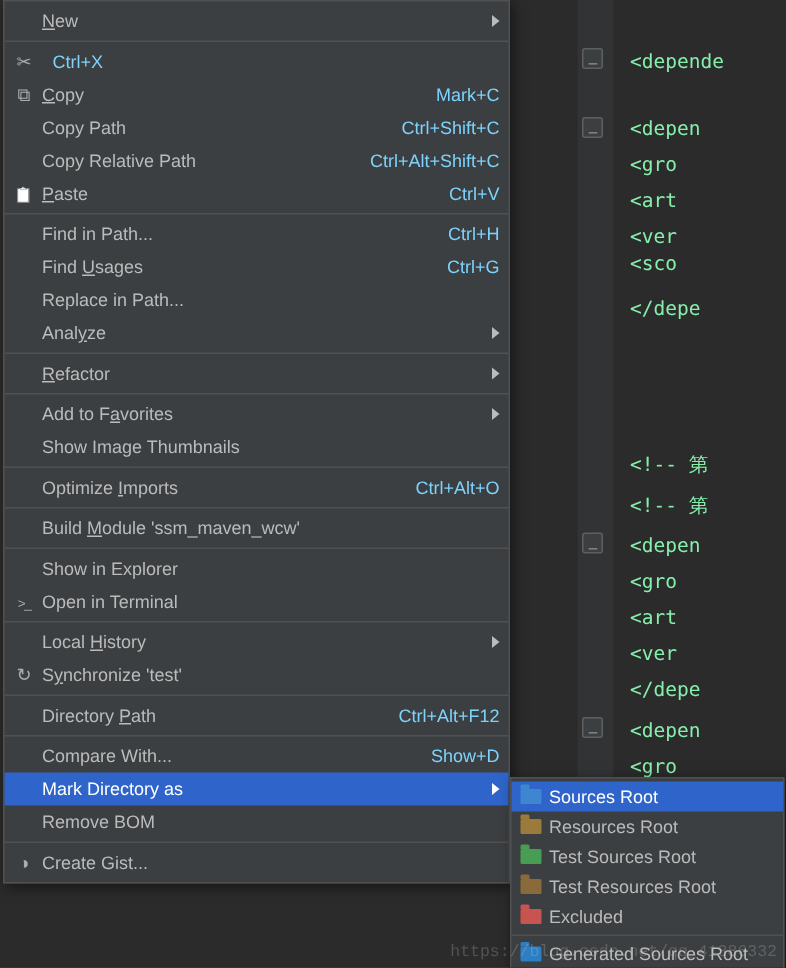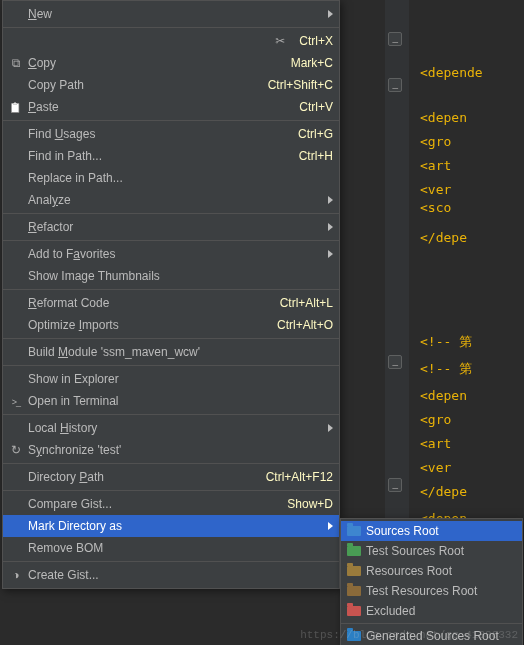--- a/index.html
+++ b/index.html
@@ -36,59 +36,57 @@
   background: #3c3f41;
 }
 .fold::before {
   content: "−"; color: #8a8a8a;
   font-size: 11px;
   position: absolute; top: -2px; left: 3px;
 }
 .editor-bg .line {
   position: absolute;
   white-space: nowrap;
-  color: #eab308;
-  margin-top: 31px;
+  color: #86efac;
 }
 .cm1 { color: #808080; }
 .menu {
   position: absolute;
   left: 2px; top: 0;
   width: 338px;
   background: #3c3f41;
   border: 1px solid #515151;
   box-shadow: 2px 2px 8px rgba(0,0,0,0.5);
   padding: 2px 0;
 }
 .menu-item {
   display: flex;
   align-items: center;
   height: 22px;
   padding: 0 6px 0 4px;
   color: #bbbbbb;
   cursor: default;
-  justify-content: flex-end;
 }
 .menu-item.hl {
   background: #2f65ca;
   color: #ffffff;
 }
 .icon-slot {
   width: 18px; height: 16px;
   display: flex; align-items: center; justify-content: center;
   flex-shrink: 0;
 }
 .label {
   flex: 1;
   padding-left: 3px;
   white-space: nowrap;
 }
 .label u { text-decoration: underline; }
 .shortcut {
-  color: #fef9c3;
+  color: #7dd3fc;
   padding-left: 10px;
   white-space: nowrap;
 }
 .arrow {
   width: 0; height: 0;
   border-top: 4px solid transparent;
   border-bottom: 4px solid transparent;
   border-left: 5px solid #bbbbbb;
   margin-left: 6px;
 }
@@ -191,39 +189,44 @@
       </span>
       <span class="label"><u>C</u>opy</span>
       <span class="shortcut">Mark+C</span>
     </div>
     <div class="menu-item">
       <span class="icon-slot"></span>
       <span class="label">Copy Path</span>
       <span class="shortcut">Ctrl+Shift+C</span>
     </div>
     <div class="menu-item">
+      <span class="icon-slot"></span>
+      <span class="label">Copy Relative Path</span>
+      <span class="shortcut">Ctrl+Alt+Shift+C</span>
+    </div>
+    <div class="menu-item">
       <span class="icon-slot">
         <span class="ico-paste"></span>
       </span>
       <span class="label"><u>P</u>aste</span>
       <span class="shortcut">Ctrl+V</span>
     </div>
     <div class="sep"></div>
     <div class="menu-item">
       <span class="icon-slot"></span>
+      <span class="label">Find in Path...</span>
+      <span class="shortcut">Ctrl+H</span>
+    </div>
+    <div class="menu-item">
+      <span class="icon-slot"></span>
       <span class="label">Find <u>U</u>sages</span>
       <span class="shortcut">Ctrl+G</span>
     </div>
     <div class="menu-item">
       <span class="icon-slot"></span>
-      <span class="label">Find in Path...</span>
-      <span class="shortcut">Ctrl+H</span>
-    </div>
-    <div class="menu-item">
-      <span class="icon-slot"></span>
       <span class="label">Replace in Path...</span>
     </div>
     <div class="menu-item">
       <span class="icon-slot"></span>
       <span class="label">Anal<u>y</u>ze</span>
       <span class="arrow"></span>
     </div>
     <div class="sep"></div>
     <div class="menu-item">
       <span class="icon-slot"></span>
@@ -234,25 +237,20 @@
     <div class="menu-item">
       <span class="icon-slot"></span>
       <span class="label">Add to F<u>a</u>vorites</span>
       <span class="arrow"></span>
     </div>
     <div class="menu-item">
       <span class="icon-slot"></span>
       <span class="label">Show Image Thumbnails</span>
     </div>
     <div class="sep"></div>
-    <div class="menu-item">
-      <span class="icon-slot"></span>
-      <span class="label"><u>R</u>eformat Code</span>
-      <span class="shortcut">Ctrl+Alt+L</span>
-    </div>
     <div class="menu-item">
       <span class="icon-slot"></span>
       <span class="label">Optimize <u>I</u>mports</span>
       <span class="shortcut">Ctrl+Alt+O</span>
     </div>
     <div class="sep"></div>
     <div class="menu-item">
       <span class="icon-slot"></span>
       <span class="label">Build <u>M</u>odule 'ssm_maven_wcw'</span>
     </div>
@@ -281,21 +279,21 @@
     </div>
     <div class="sep"></div>
     <div class="menu-item">
       <span class="icon-slot"></span>
       <span class="label">Directory <u>P</u>ath</span>
       <span class="shortcut">Ctrl+Alt+F12</span>
     </div>
     <div class="sep"></div>
     <div class="menu-item">
       <span class="icon-slot"></span>
-      <span class="label">Compare Gist...</span>
+      <span class="label">Compare With...</span>
       <span class="shortcut">Show+D</span>
     </div>
     <div class="menu-item hl">
       <span class="icon-slot"></span>
       <span class="label">Mark Directory as</span>
       <span class="arrow"></span>
     </div>
     <div class="menu-item">
       <span class="icon-slot"></span>
       <span class="label">Remove BOM</span>
@@ -311,32 +309,32 @@
 
 <div class="submenu" id="sub-menu">
     <div class="menu-item hl">
       <span class="icon-slot">
         <span class="folder-icon" style="background: rgb(62, 134, 207);"></span>
       </span>
       <span class="label">Sources Root</span>
     </div>
     <div class="menu-item">
       <span class="icon-slot">
+        <span class="folder-icon" style="background: rgb(154, 123, 60);"></span>
+      </span>
+      <span class="label">Resources Root</span>
+    </div>
+    <div class="menu-item">
+      <span class="icon-slot">
         <span class="folder-icon" style="background: rgb(73, 156, 84);"></span>
       </span>
       <span class="label">Test Sources Root</span>
     </div>
     <div class="menu-item">
       <span class="icon-slot">
-        <span class="folder-icon" style="background: rgb(154, 123, 60);"></span>
-      </span>
-      <span class="label">Resources Root</span>
-    </div>
-    <div class="menu-item">
-      <span class="icon-slot">
         <span class="folder-icon" style="background: rgb(138, 106, 58);"></span>
       </span>
       <span class="label">Test Resources Root</span>
     </div>
     <div class="menu-item">
       <span class="icon-slot">
         <span class="folder-icon" style="background: rgb(199, 84, 80);"></span>
       </span>
       <span class="label">Excluded</span>
     </div>

